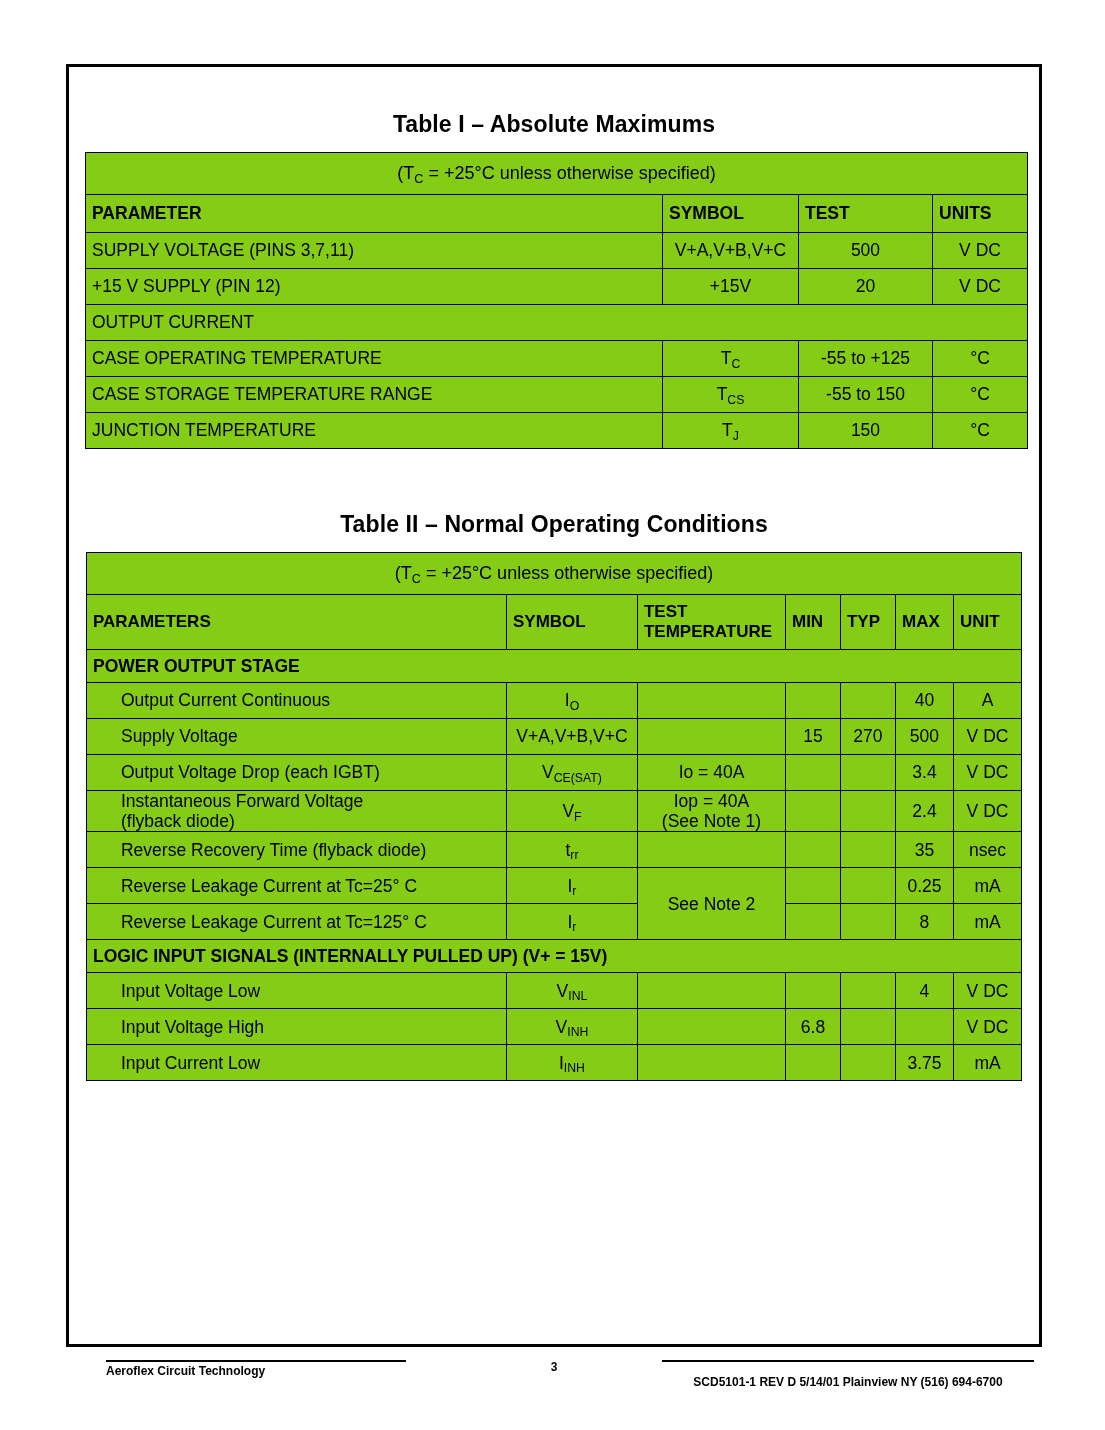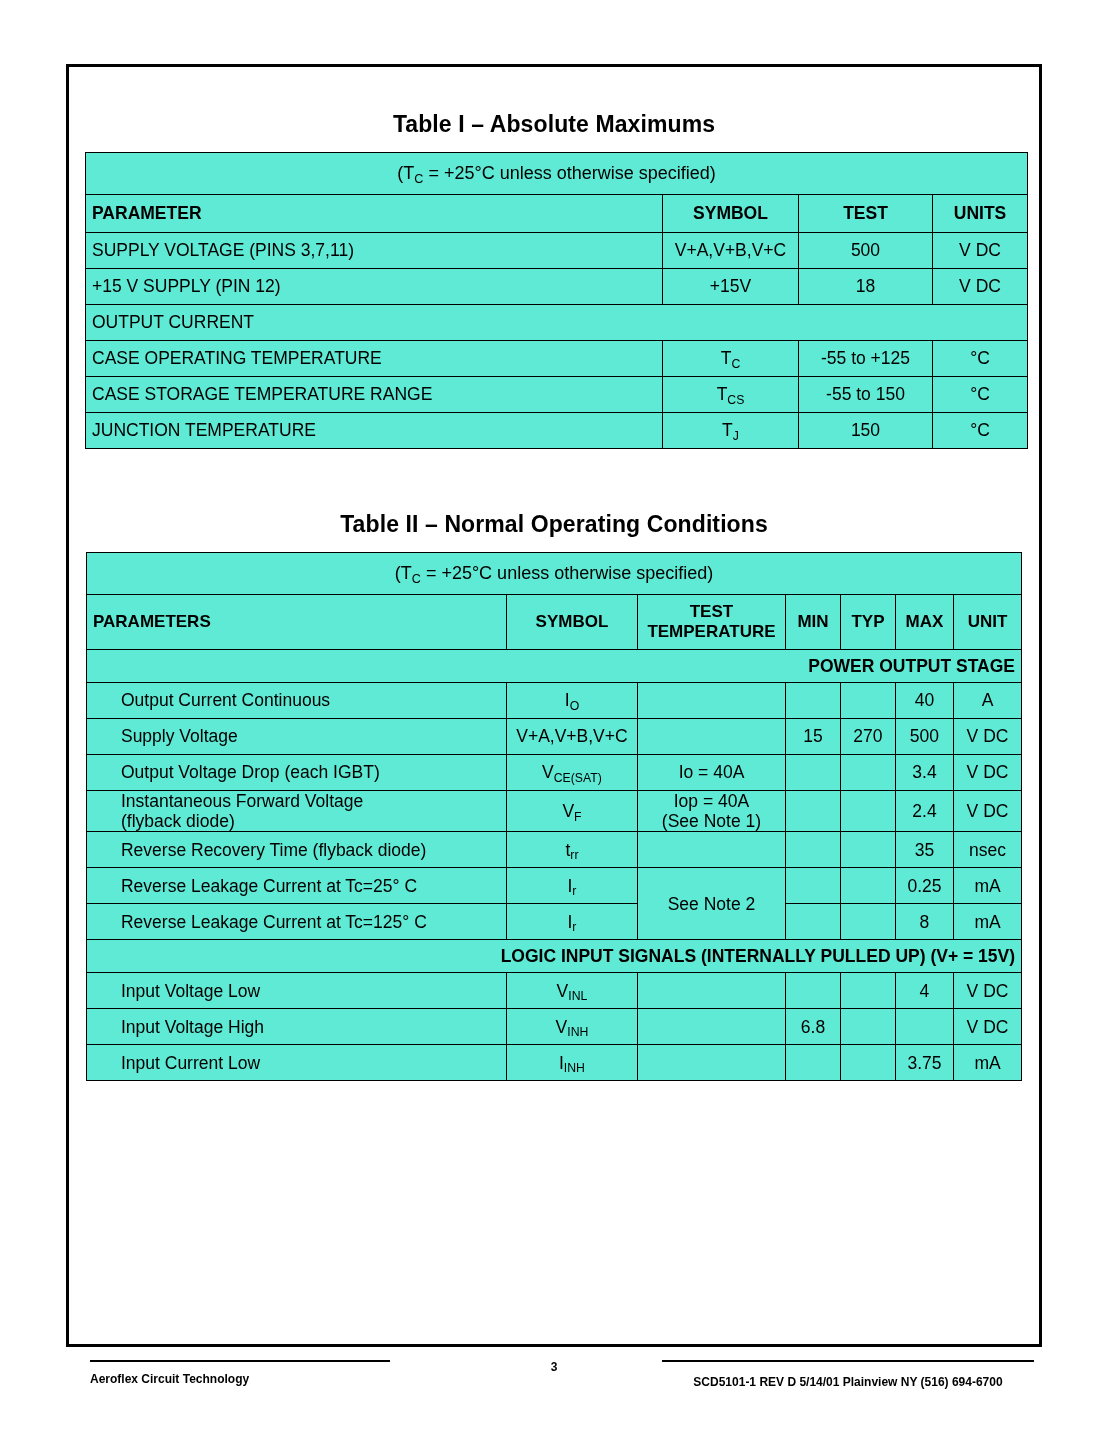--- a/index.html
+++ b/index.html
@@ -46,48 +46,48 @@
     margin: 0;
   }
   #title-1 { margin-top: 16px; margin-bottom: 14px; }
   #title-2 { margin-top: 62px; margin-bottom: 14px; }
 
   
   table.spec {
     border-collapse: collapse;
     table-layout: fixed;
     font-size: 17.5px;
-    background: #5eead4;
+    background: #84cc16;
   }
   table.spec td {
     border: 1.6px solid #000000;
     padding: 0 6px;
     vertical-align: middle;
     line-height: 1.15;
   }
   table.spec .cond-row td {
     text-align: center;
     height: 41px;
     font-size: 18px;
   }
   table.spec .hdr td {
     font-weight: bold;
-    text-align: center;
+    text-align: left;
   }
   table.spec td.left {
     text-align: left;
     margin-top: 17px;
   }
   table.spec td.ctr {
     text-align: center;
   }
   .indent1 { padding-left: 34px !important; }
   .sec-head {
     font-weight: bold;
-    text-align: right;
+    text-align: left;
   }
 
   sub {
     font-size: 0.70em;
     vertical-align: baseline;
     position: relative;
     top: 0.30em;
   }
 
   
@@ -128,25 +128,25 @@
     position: absolute;
     left: 66px;
     top: 1352px;
     width: 976px;
     height: 40px;
     font-size: 12px;
     font-weight: bold;
   }
   .footer .fl {
     position: absolute;
-    left: 24px;
+    left: 40px;
     top: 8px;
     width: 300px;
     border-top: 2px solid #000000;
-    padding-top: 10px;
+    padding-top: 2px;
   }
   .footer .fc {
     position: absolute;
     left: 0;
     top: 8px;
     width: 976px;
     text-align: center;
     font-size: 12px;
   }
   .footer .fr {
@@ -188,21 +188,21 @@
         <tr class="data">
           <td class="left">SUPPLY VOLTAGE (PINS 3,7,11)</td>
           <td class="ctr"><span>V+A,V+B,V+C</span><sub></sub></td>
           <td class="ctr">500</td>
           <td class="ctr">V DC</td>
         </tr>
 
         <tr class="data">
           <td class="left">+15 V SUPPLY (PIN 12)</td>
           <td class="ctr"><span>+15V</span><sub></sub></td>
-          <td class="ctr">18</td>
+          <td class="ctr">20</td>
           <td class="ctr">V DC</td>
         </tr>
 
         <tr class="data">
           <td class="left" colspan="4">OUTPUT CURRENT</td>
         </tr>
 
 
 
         <tr class="data">

